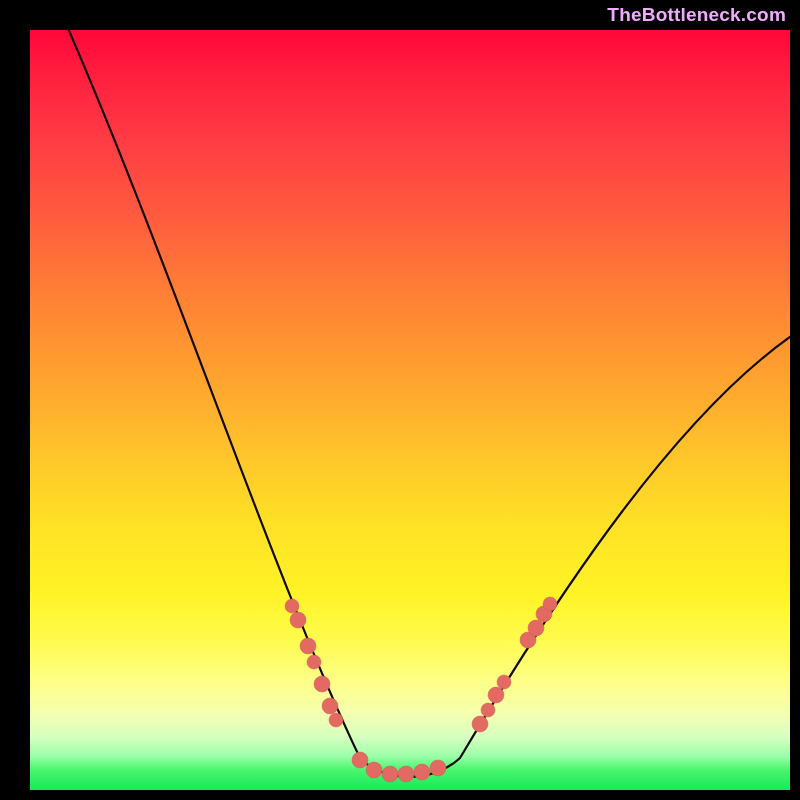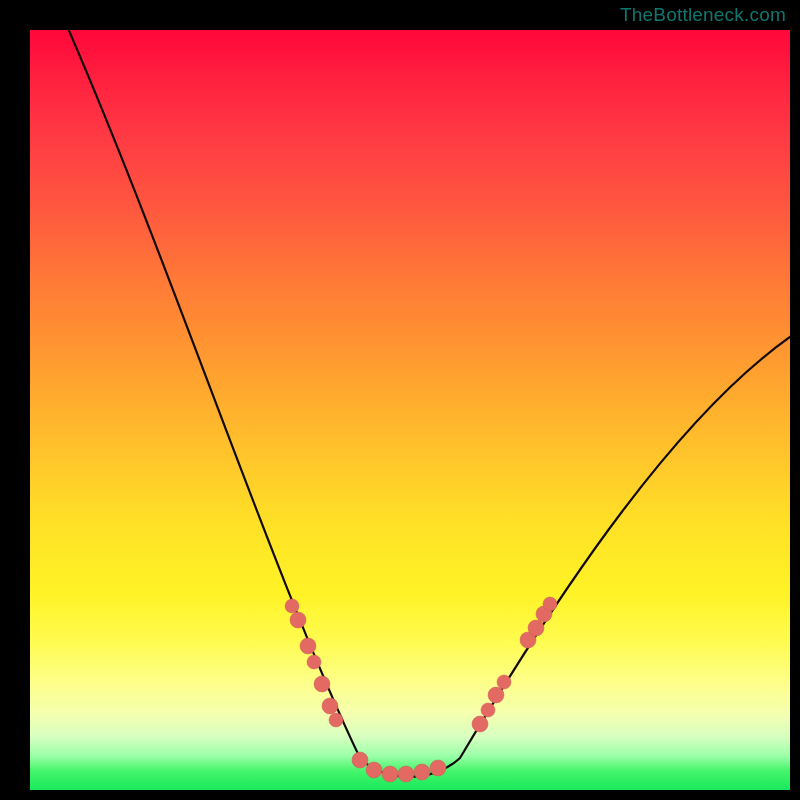--- a/index.html
+++ b/index.html
@@ -47,23 +47,23 @@
       #d7ffc0 93%,
       #9bffa8 95.5%,
       #45f56a 97.5%,
       #18e85c 100%
     );
   }
   .watermark {
     position: absolute;
     top: 4px;
     right: 14px;
-    color: #0f766e;
+    color: #f0abfc;
     font-size: 19px;
-    font-weight: 400;
+    font-weight: 700;
     letter-spacing: 0.2px;
     user-select: none;
   }
   svg.curve {
     position: absolute;
     left: 0;
     top: 0;
     width: 100%;
     height: 100%;
   }

